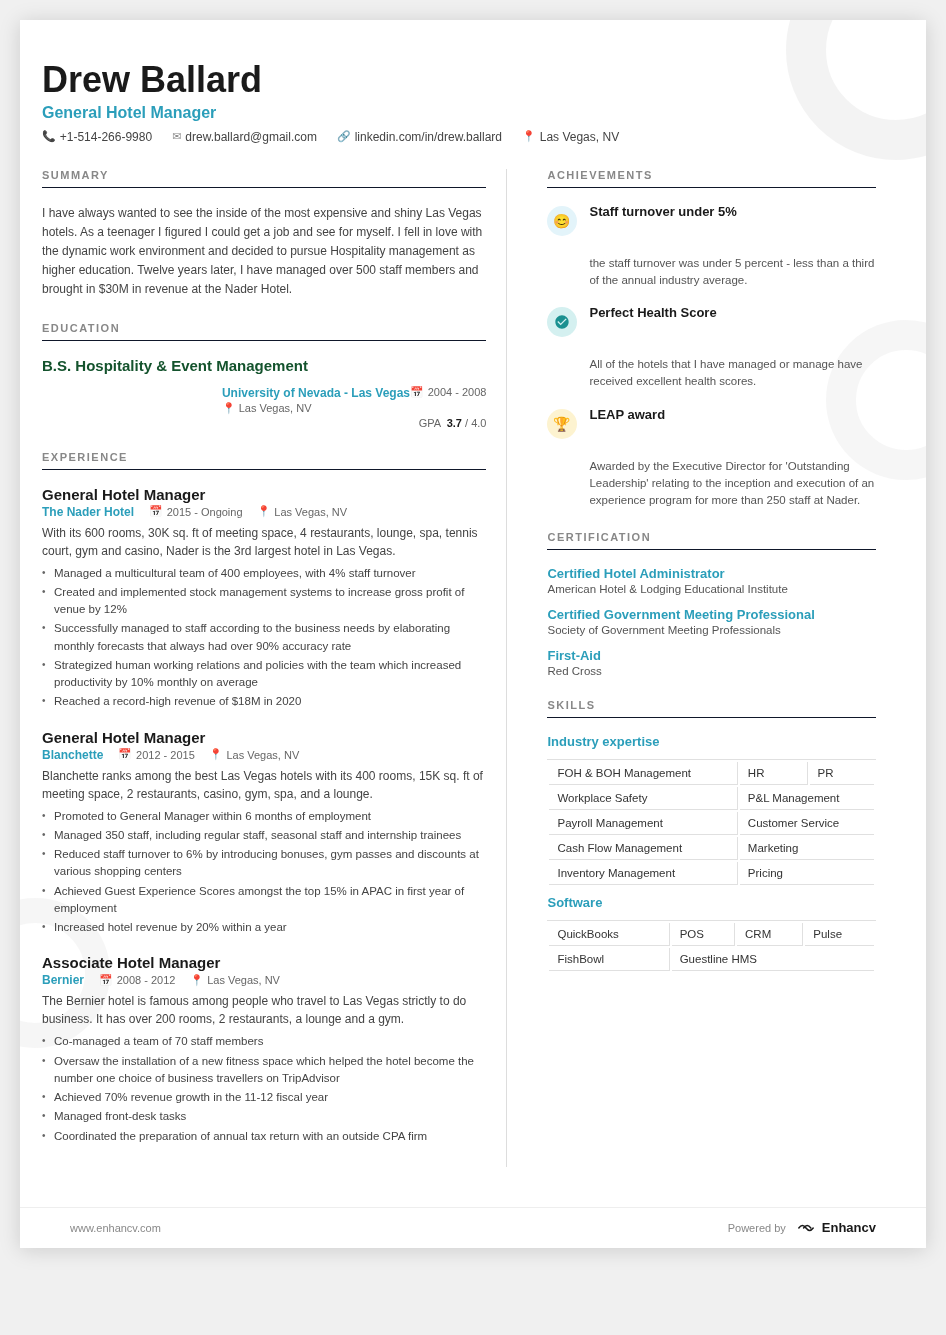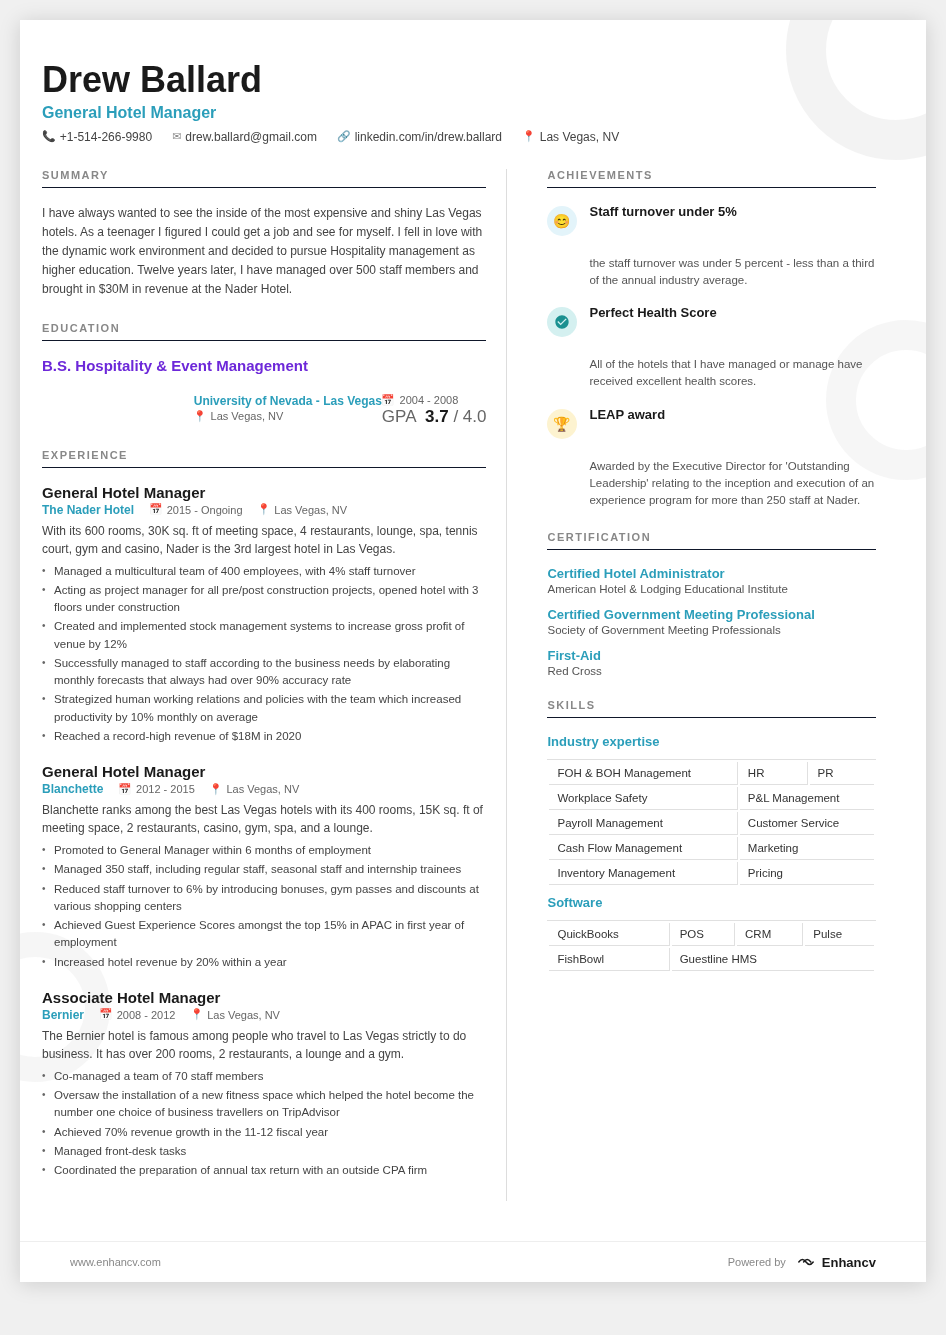--- a/index.html
+++ b/index.html
@@ -122,22 +122,22 @@
     
     .summary-text {
       font-size: 12px;
       color: #444;
       line-height: 1.6;
     }
     
     .edu-degree {
       font-size: 15px;
       font-weight: 700;
-      color: #6d28d9;
-      margin-bottom: 20px;
+      color: #14532d;
+      margin-bottom: 12px;
     }
     .edu-details {
       display: flex;
       justify-content: flex-end;
       align-items: flex-start;
     }
     .edu-school {
       font-size: 12px;
       color: #2b9eba;
       font-weight: 600;
@@ -151,23 +151,23 @@
       text-align: right;
     }
     .edu-dates {
       font-size: 11px;
       color: #666;
       display: flex;
       align-items: center;
       gap: 4px;
     }
     .edu-gpa {
-      font-size: 17px;
+      font-size: 11px;
       color: #666;
-      margin-top: 0;
+      margin-top: 18px;
     }
     .gpa-value {
       font-weight: 700;
       color: #1a1a1a;
     }
     
     .exp-title {
       font-size: 15px;
       font-weight: 700;
       color: #1a1a1a;
@@ -401,21 +401,20 @@
                 <span>2015 - Ongoing</span>
               </span>
               <span class="exp-loc">
                 <span>📍</span>
                 <span>Las Vegas, NV</span>
               </span>
             </div>
             <p class="exp-desc">With its 600 rooms, 30K sq. ft of meeting space, 4 restaurants, lounge, spa, tennis court, gym and casino, Nader is the 3rd largest hotel in Las Vegas.</p>
             <ul class="exp-bullets">
               <li>Managed a multicultural team of 400 employees, with 4% staff turnover</li>
-              <li>Acting as project manager for all pre/post construction projects, opened hotel with 3 floors under construction</li>
               <li>Created and implemented stock management systems to increase gross profit of venue by 12%</li>
               <li>Successfully managed to staff according to the business needs by elaborating monthly forecasts that always had over 90% accuracy rate</li>
               <li>Strategized human working relations and policies with the team which increased productivity by 10% monthly on average</li>
               <li>Reached a record-high revenue of $18M in 2020</li>
             </ul>
           </div>
 
           <div class="exp-entry">
             <div class="exp-title">General Hotel Manager</div>
             <div class="exp-meta">

